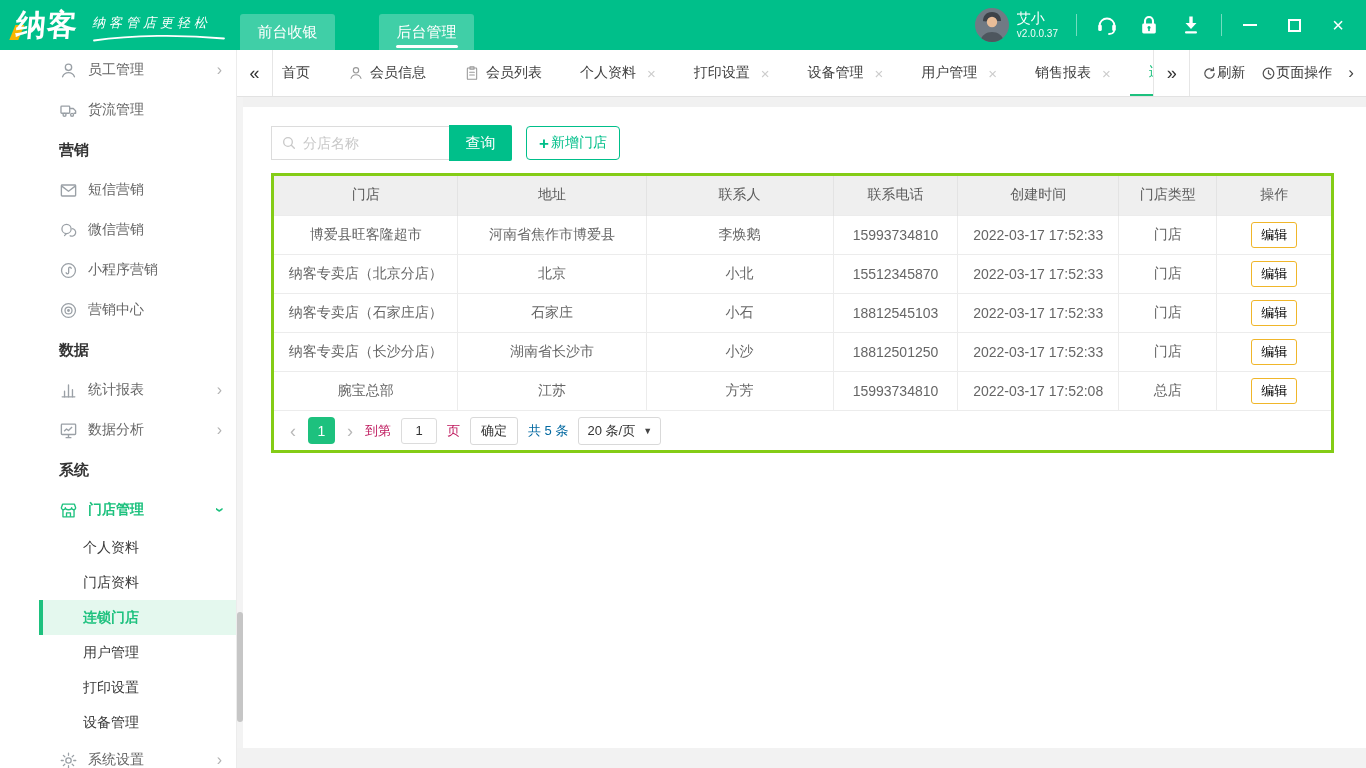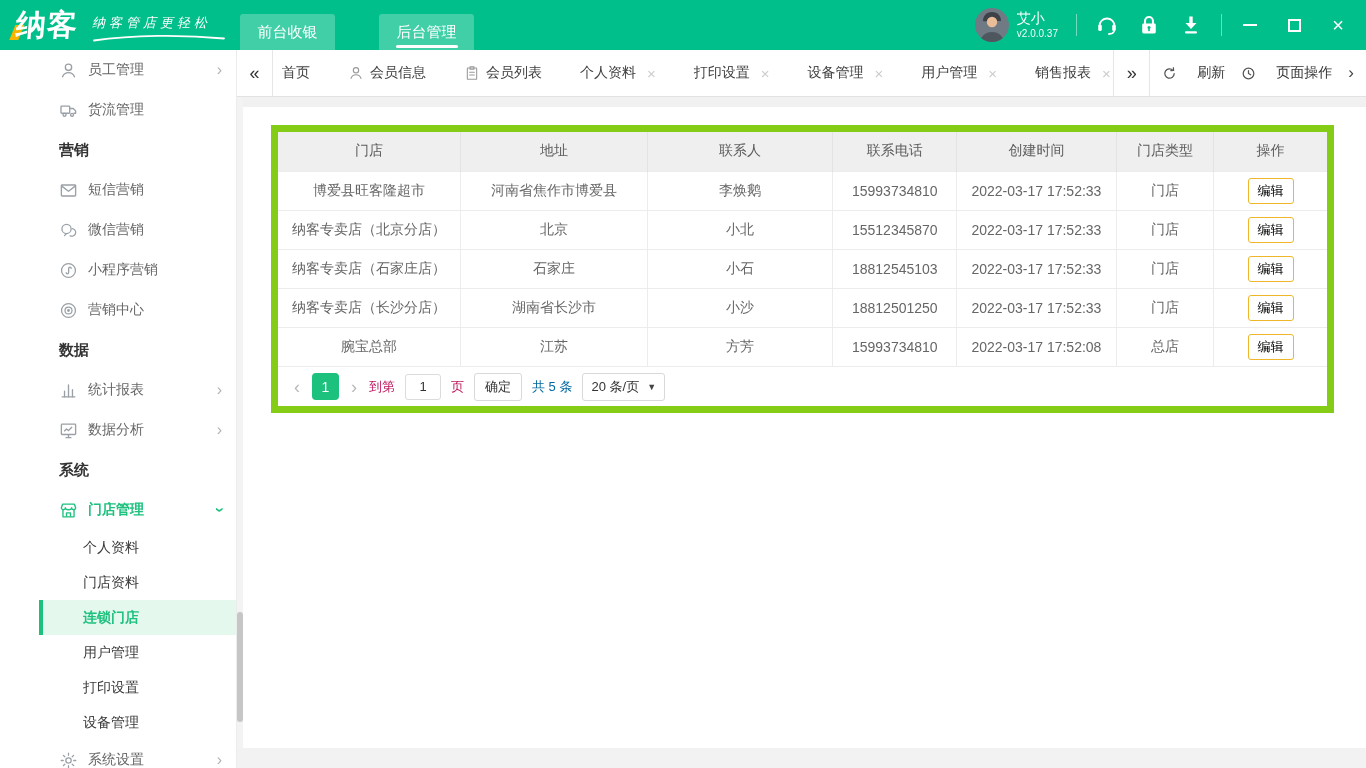--- a/index.html
+++ b/index.html
@@ -69,21 +69,21 @@
   .tab-scroll.right { border-left:1px solid #e6e6e6; }
   .ptabs { flex:1; display:flex; overflow:hidden; }
   .ptab { display:flex; align-items:center; padding:0 19px; font-size:14px; color:#404040;
     gap:6px; cursor:pointer; white-space:nowrap; position:relative; }
   .ptab:first-child { padding-left:9px; }
   .ptab .ic { width:16px; height:16px; color:#999; display:flex; }
   .ptab .close { color:#ccc; font-size:15px; margin-left:5px; line-height:1; }
   .ptab.active { color:#1DC17E; border-bottom:2px solid #1DC17E; }
   .tab-actions { display:flex; align-items:center; border-left:1px solid #e6e6e6;
     padding:0 12px; gap:16px; color:#333; flex-shrink:0; }
-  .action-btn { display:flex; align-items:center; gap:20px; font-size:14px; cursor:pointer; }
+  .action-btn { display:flex; align-items:center; gap:0; font-size:14px; cursor:pointer; }
   .action-btn .ic { width:15px; height:15px; color:#555; display:flex; }
   .more-arrow { color:#444; font-size:17px; cursor:pointer; }
 
   
   .work-area { flex:1; position:relative; background:#fff; overflow:hidden; }
   .gray-top { height:10px; background:#f1f1f1; }
   .gray-bottom { position:absolute; left:0; right:0; bottom:0; height:20px; background:#f2f2f2; }
   .side-scrollbar { position:absolute; left:0; top:0; bottom:20px; width:6px; background:#f3f3f3; }
   .side-scrollbar .thumb { position:absolute; bottom:26px; left:0; width:6px; height:110px;
     background:#c6c6c6; border-radius:3px; }
@@ -96,21 +96,21 @@
   .search-box input { border:none; outline:none; flex:1; font-size:14px; min-width:0; color:#333; }
   .search-box input::placeholder { color:#c8c8c8; }
   .btn-query { width:63px; height:36px; background:#00BF8A; color:#fff; font-size:15px;
     border:none; border-radius:0 2px 2px 0; cursor:pointer; }
   .btn-add { margin-left:14px; height:34px; padding:0 12px; background:#fff;
     border:1px solid #00BF8A; color:#00BF8A; font-size:14px; border-radius:4px;
     display:flex; align-items:center; gap:2px; cursor:pointer; }
   .btn-add .plus { font-size:17px; font-weight:bold; line-height:1; }
 
   
-  .table-wrap { border:7px solid #84cc16; }
+  .table-wrap { border:3px solid #84cc16; }
   table { width:100%; border-collapse:collapse; table-layout:fixed; }
   th { background:#efefef; height:39px; font-size:14px; color:#5c5c5c; font-weight:normal;
     border-right:1px solid #e3e3e3; text-align:center; }
   th:last-child { border-right:none; }
   td { height:39px; text-align:center; font-size:14px; color:#666;
     border-top:1px solid #ececec; border-right:1px solid #ececec;
     overflow:hidden; white-space:nowrap; text-overflow:ellipsis; }
   td:last-child { border-right:none; }
   .btn-edit { border:1px solid #F0B62A; color:#000000; background:#fff; font-size:13px;
     padding:3px 9px; border-radius:3px; cursor:pointer; }
@@ -393,20 +393,36 @@
       </div>
     </div>
 
     <div class="work-area">
       <div class="gray-top"></div>
       <div class="side-scrollbar">
         <div class="thumb"></div>
       </div>
 
       <div class="panel">
+        <div class="toolbar">
+          <div class="search-box">
+            <span class="ic">
+                <svg viewBox="0 0 24 24" fill="none" stroke="currentColor" stroke-width="2" stroke-linecap="round">
+                  <circle cx="10.5" cy="10.5" r="6.5"></circle>
+                  <path d="M15.5 15.5 20 20"></path>
+                </svg>
+              </span>
+            <input type="text" placeholder="分店名称" style="">
+          </div>
+          <button class="btn-query">查询</button>
+          <button class="btn-add">
+            <span class="plus">+</span>
+            <span>新增门店</span>
+          </button>
+        </div>
 
         <div class="table-wrap">
           <table>
             <colgroup>
               <col style="width:17.4%">
                 <col style="width:17.8%">
                 <col style="width:17.7%">
               <col style="width:11.8%">
                 <col style="width:15.2%">
                 <col style="width:9.3%">

